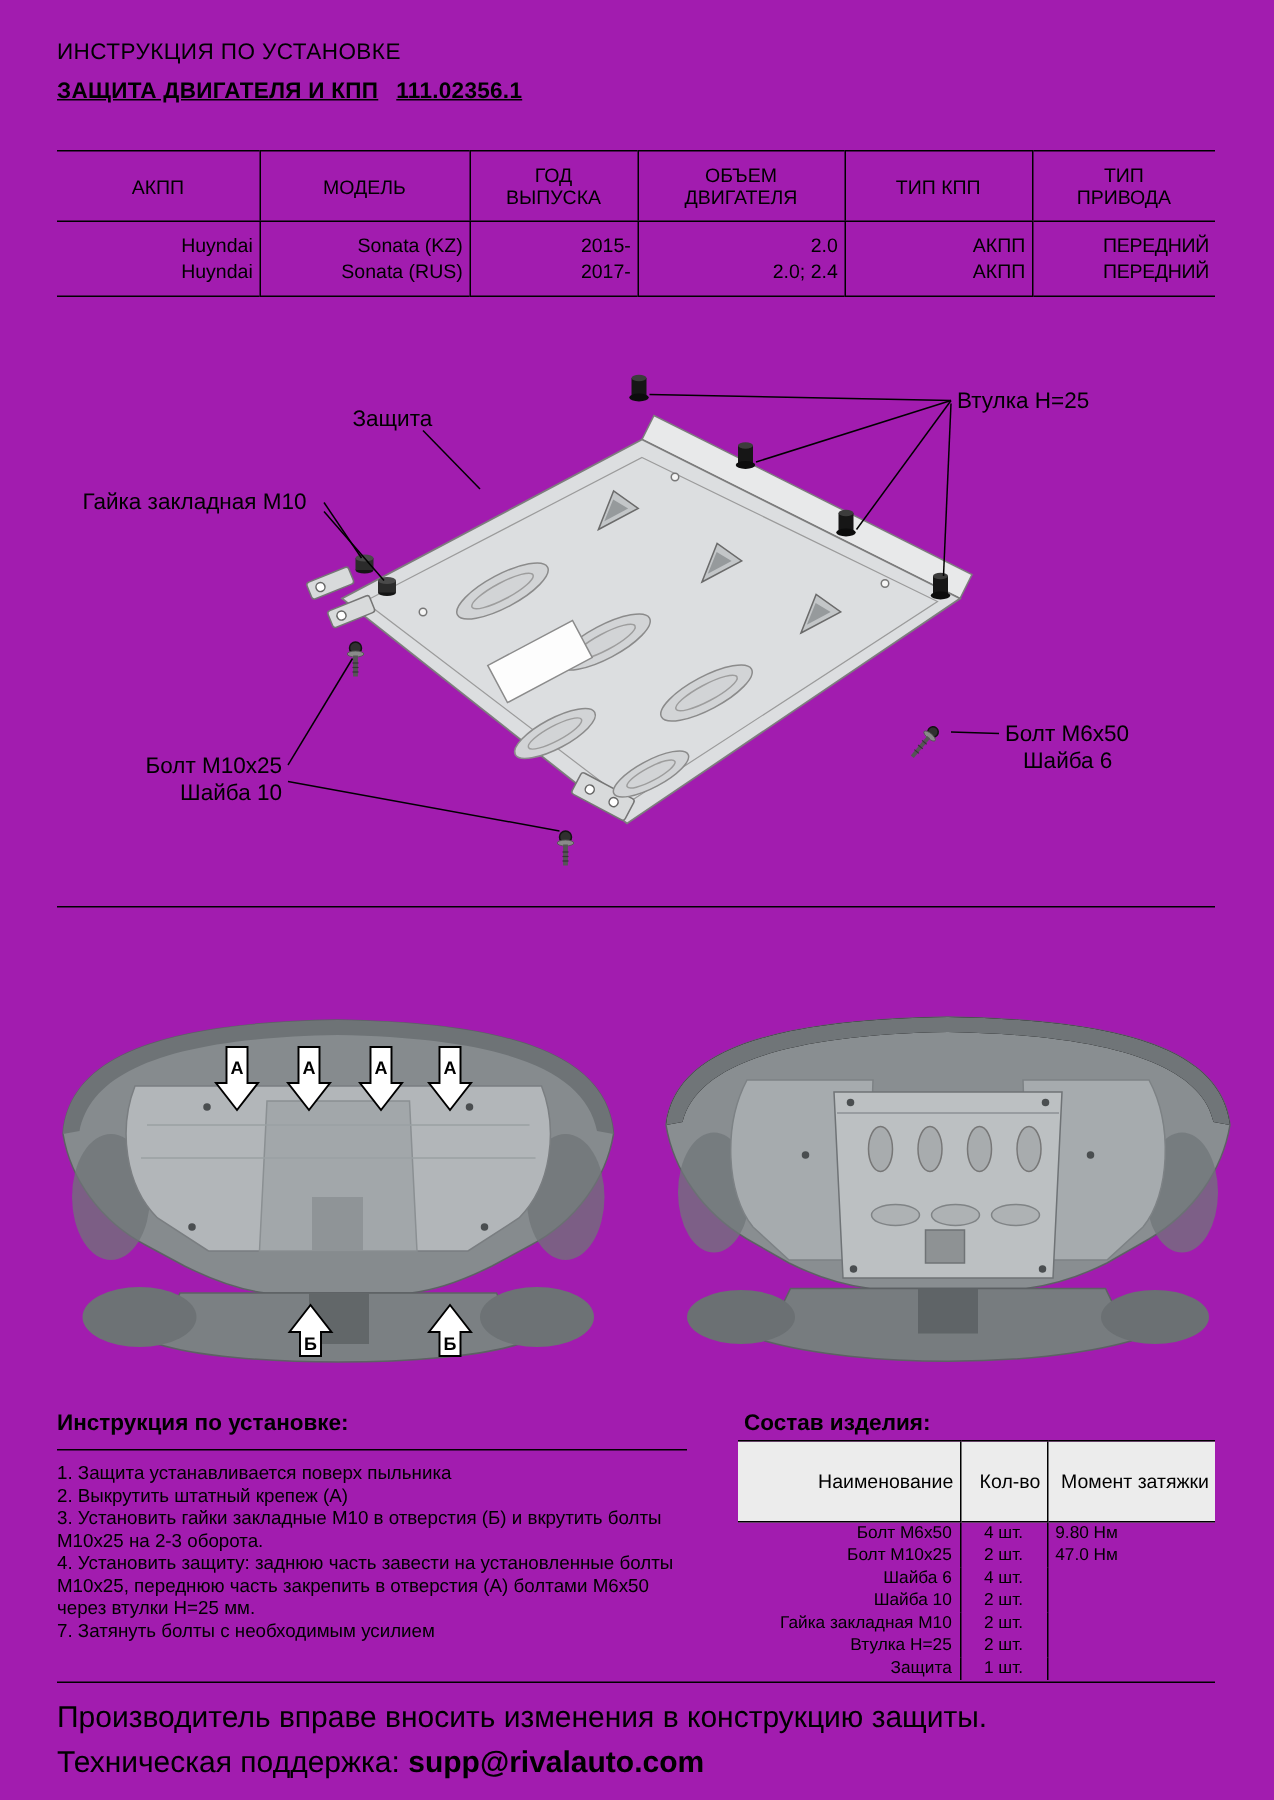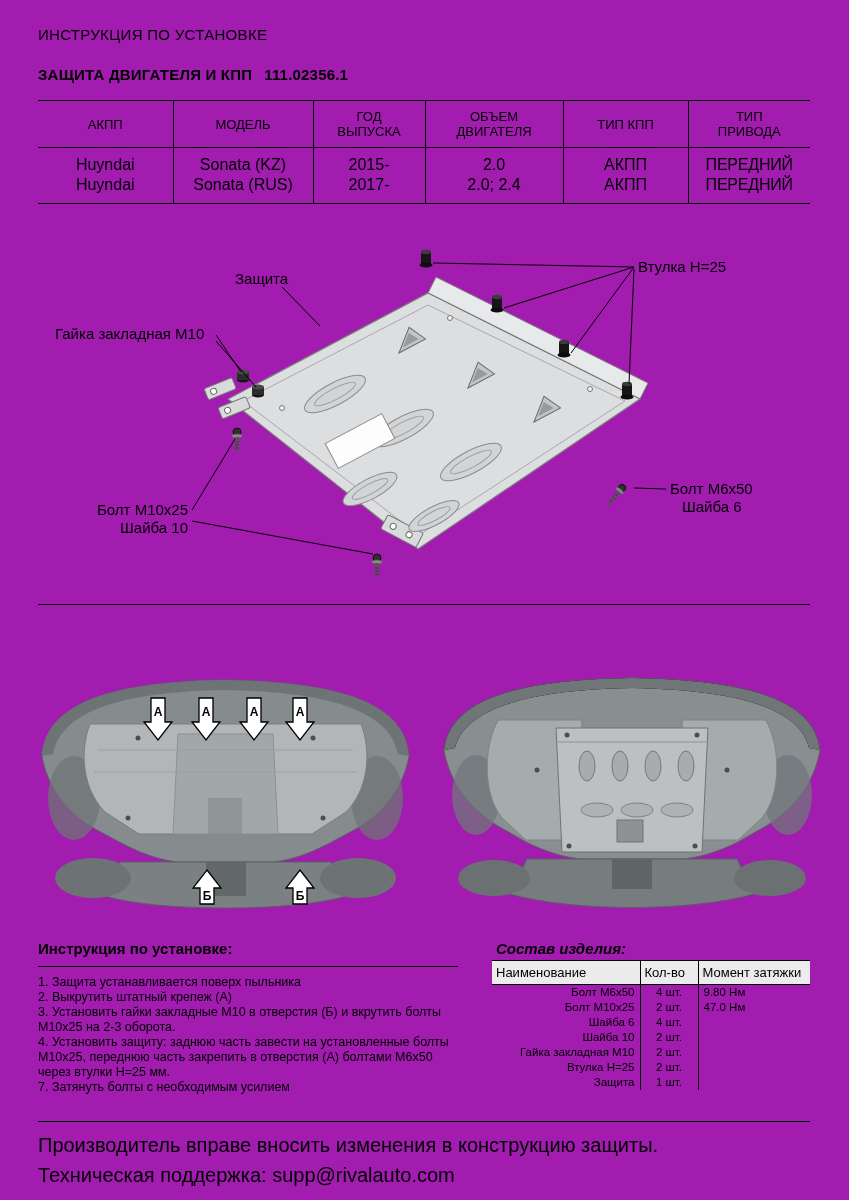--- a/index.html
+++ b/index.html
@@ -3,30 +3,30 @@
 <meta charset="utf-8">
 <style>
   * { margin:0; padding:0; box-sizing:border-box; }
   html,body { background:#fff; }
   body { font-family:"Liberation Sans","DejaVu Sans",sans-serif; color:#000; }
   .page { position:relative; width:849px; height:1200px; background:#a21caf; overflow:hidden; }
 
   
   .doc-header { position:absolute; left:38px; top:26px; }
   .doc-header .t1 { font-size:15px; letter-spacing:.3px; }
-  .doc-header .t2 { font-size:15px; font-weight:700; margin-top:23px; letter-spacing:.2px; }
+  .doc-header .t2 { font-size:15px; font-weight:700; margin-top:9px; letter-spacing:.2px;text-decoration:underline; }
   .doc-header .pn { margin-left:12px; }
 
   
   .spec-wrap { position:absolute; left:38px; top:100px; width:772px; }
   table.spec { border-collapse:collapse; width:100%; border-top:1px solid #000; border-bottom:1px solid #000; table-layout:fixed; }
   table.spec thead th { border-bottom:1px solid #000; font-weight:400; font-size:13px; line-height:15px;
       text-align:center; vertical-align:middle; padding:8px 4px; white-space:pre-line; }
   table.spec th + th, table.spec td + td { border-left:1px solid #000; }
-  table.spec tbody td { font-size:16px; text-align:center; padding:1px 4px; }
+  table.spec tbody td { font-size:13px; text-align:right; padding:1px 4px; }
   table.spec tbody tr:first-child td { padding-top:8px; }
   table.spec tbody tr:last-child td { padding-bottom:9px; }
   .cond { font-size:11px; letter-spacing:-.2px; }
 
   
   .diagram-wrap { position:absolute; left:30px; top:226px; width:790px; height:378px; }
   svg text { font-family:"Liberation Sans","DejaVu Sans",sans-serif; font-size:15px; fill:#000; }
   svg .callout { stroke:#000; stroke-width:1; fill:none; }
   svg .arrow-letter { font-size:12px; font-weight:700; }
 
@@ -36,34 +36,34 @@
   .photo-left  { position:absolute; left:28px;  top:648px; }
   .photo-right { position:absolute; left:432px; top:650px; }
 
   
   .install { position:absolute; left:38px; top:940px; width:420px; }
   .install h3 { font-size:15px; font-weight:700; padding-bottom:9px; border-bottom:1px solid #000; margin-bottom:8px; }
   .install p { font-size:12.5px; line-height:15px; }
 
   
   .parts { position:absolute; left:492px; top:940px; width:318px; }
-  .parts h3 { font-size:15px; font-weight:700; margin:0 0 3px 4px;font-style:italic; }
+  .parts h3 { font-size:15px; font-weight:700; margin:0 0 3px 4px; }
   table.parts-table { border-collapse:collapse; width:100%; table-layout:fixed; }
   table.parts-table thead th { border-top:1px solid #000; border-bottom:1px solid #000; background:#ececec;
-      font-weight:400; font-size:13px; padding:4px 4px; text-align:left; }
+      font-weight:400; font-size:13px; padding:19px 4px; text-align:right; }
   table.parts-table th + th, table.parts-table td + td { border-left:1px solid #000; }
   table.parts-table td { font-size:11.5px; height:15px; padding:0 5px; }
   td.pname { text-align:right; }
   td.pqty { text-align:center; white-space:nowrap; }
   td.ptorque { text-align:left; padding-left:12px; }
 
   
   .doc-footer { position:absolute; left:38px; top:1121px; width:772px; border-top:1px solid #000; padding-top:12px; }
   .doc-footer p { font-size:20px; margin-bottom:7px; }
-  .doc-footer b { font-weight:400;margin-top:12px; }
+  .doc-footer b { font-weight:700;margin-top:12px; }
 </style>
 </head>
 <body>
 
 <div class="page">
 
   <div class="doc-header">
     <div class="t1">ИНСТРУКЦИЯ ПО УСТАНОВКЕ</div>
     <div class="t2">
       <span>ЗАЩИТА ДВИГАТЕЛЯ И КПП</span><span class="pn">111.02356.1</span>

